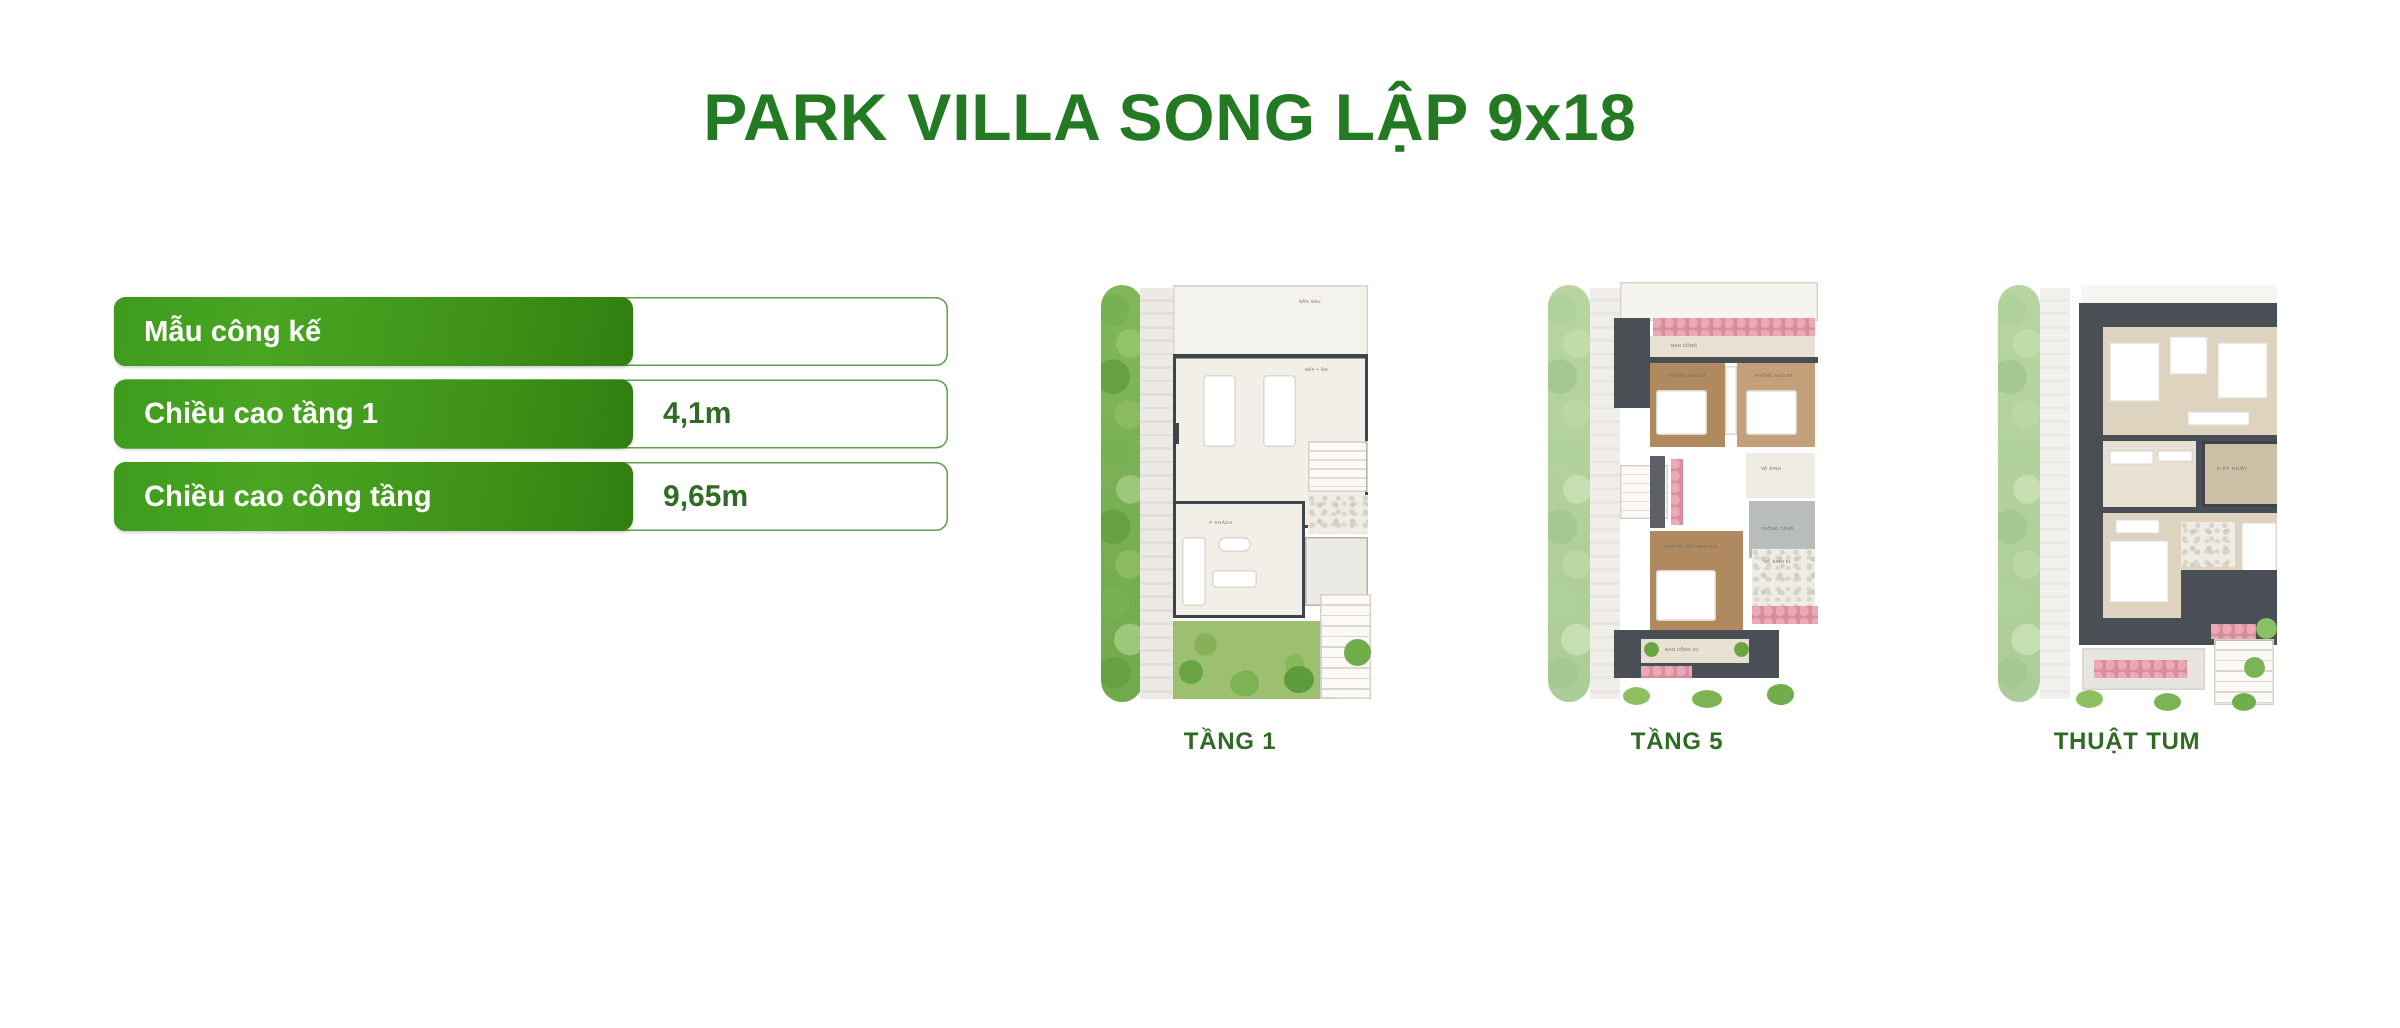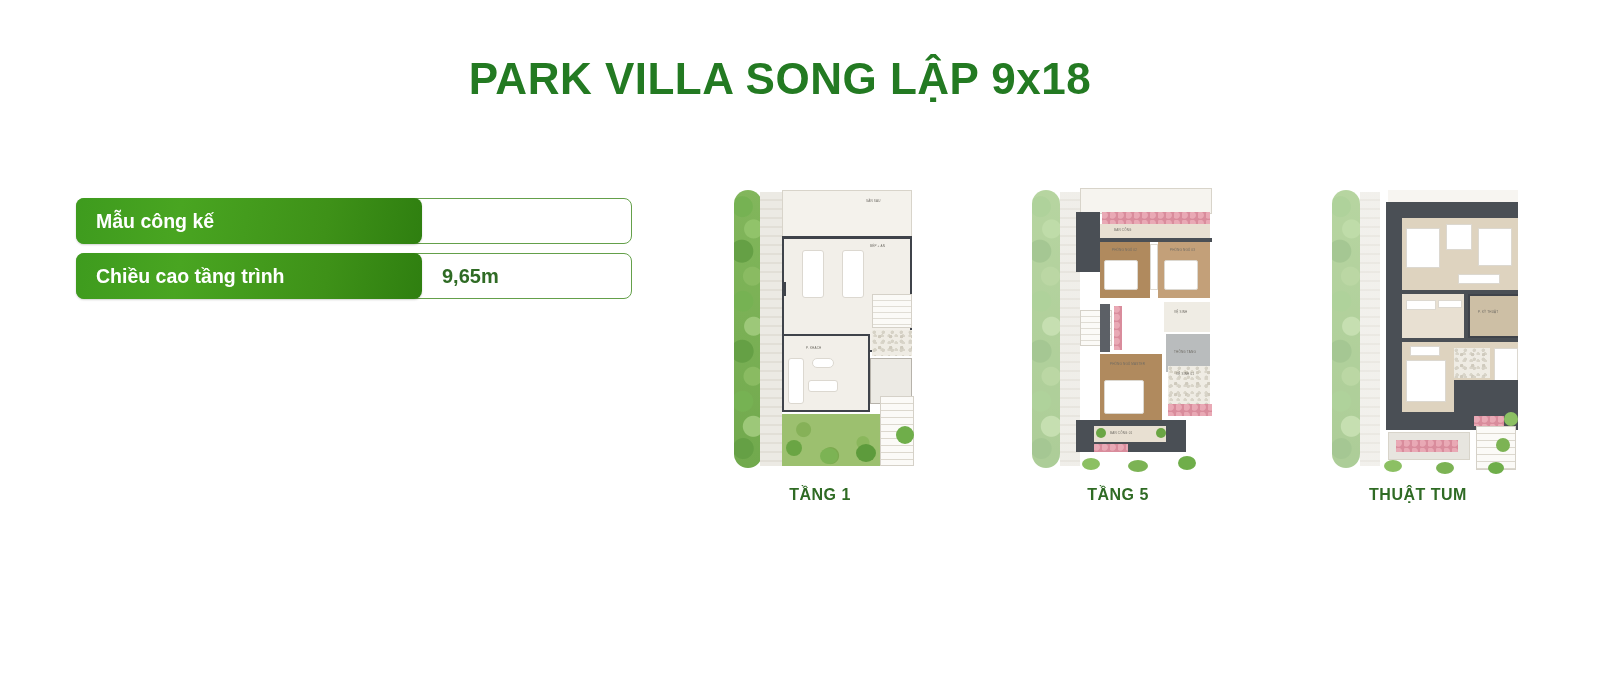--- a/index.html
+++ b/index.html
@@ -149,24 +149,29 @@
 
   <div class="spec-table">
 
     <div class="spec-row">
       <div class="spec-box"></div>
       <div class="spec-label">Mẫu công kế</div>
     </div>
 
 
 
-
     <div class="spec-row">
       <div class="spec-box"></div>
-      <div class="spec-label">Chiều cao tầng trình</div>
+      <div class="spec-label">Chiều cao tầng 1</div>
+      <div class="spec-value">4,1m</div>
+    </div>
+
+    <div class="spec-row">
+      <div class="spec-box"></div>
+      <div class="spec-label">Chiều cao công tầng</div>
       <div class="spec-value">9,65m</div>
     </div>
 
   </div>
 
   <div class="plans">
 
     <div class="plan-col" style="left:20px;">
       <div class="plan-thumb">
         <div class="hedge"></div>

